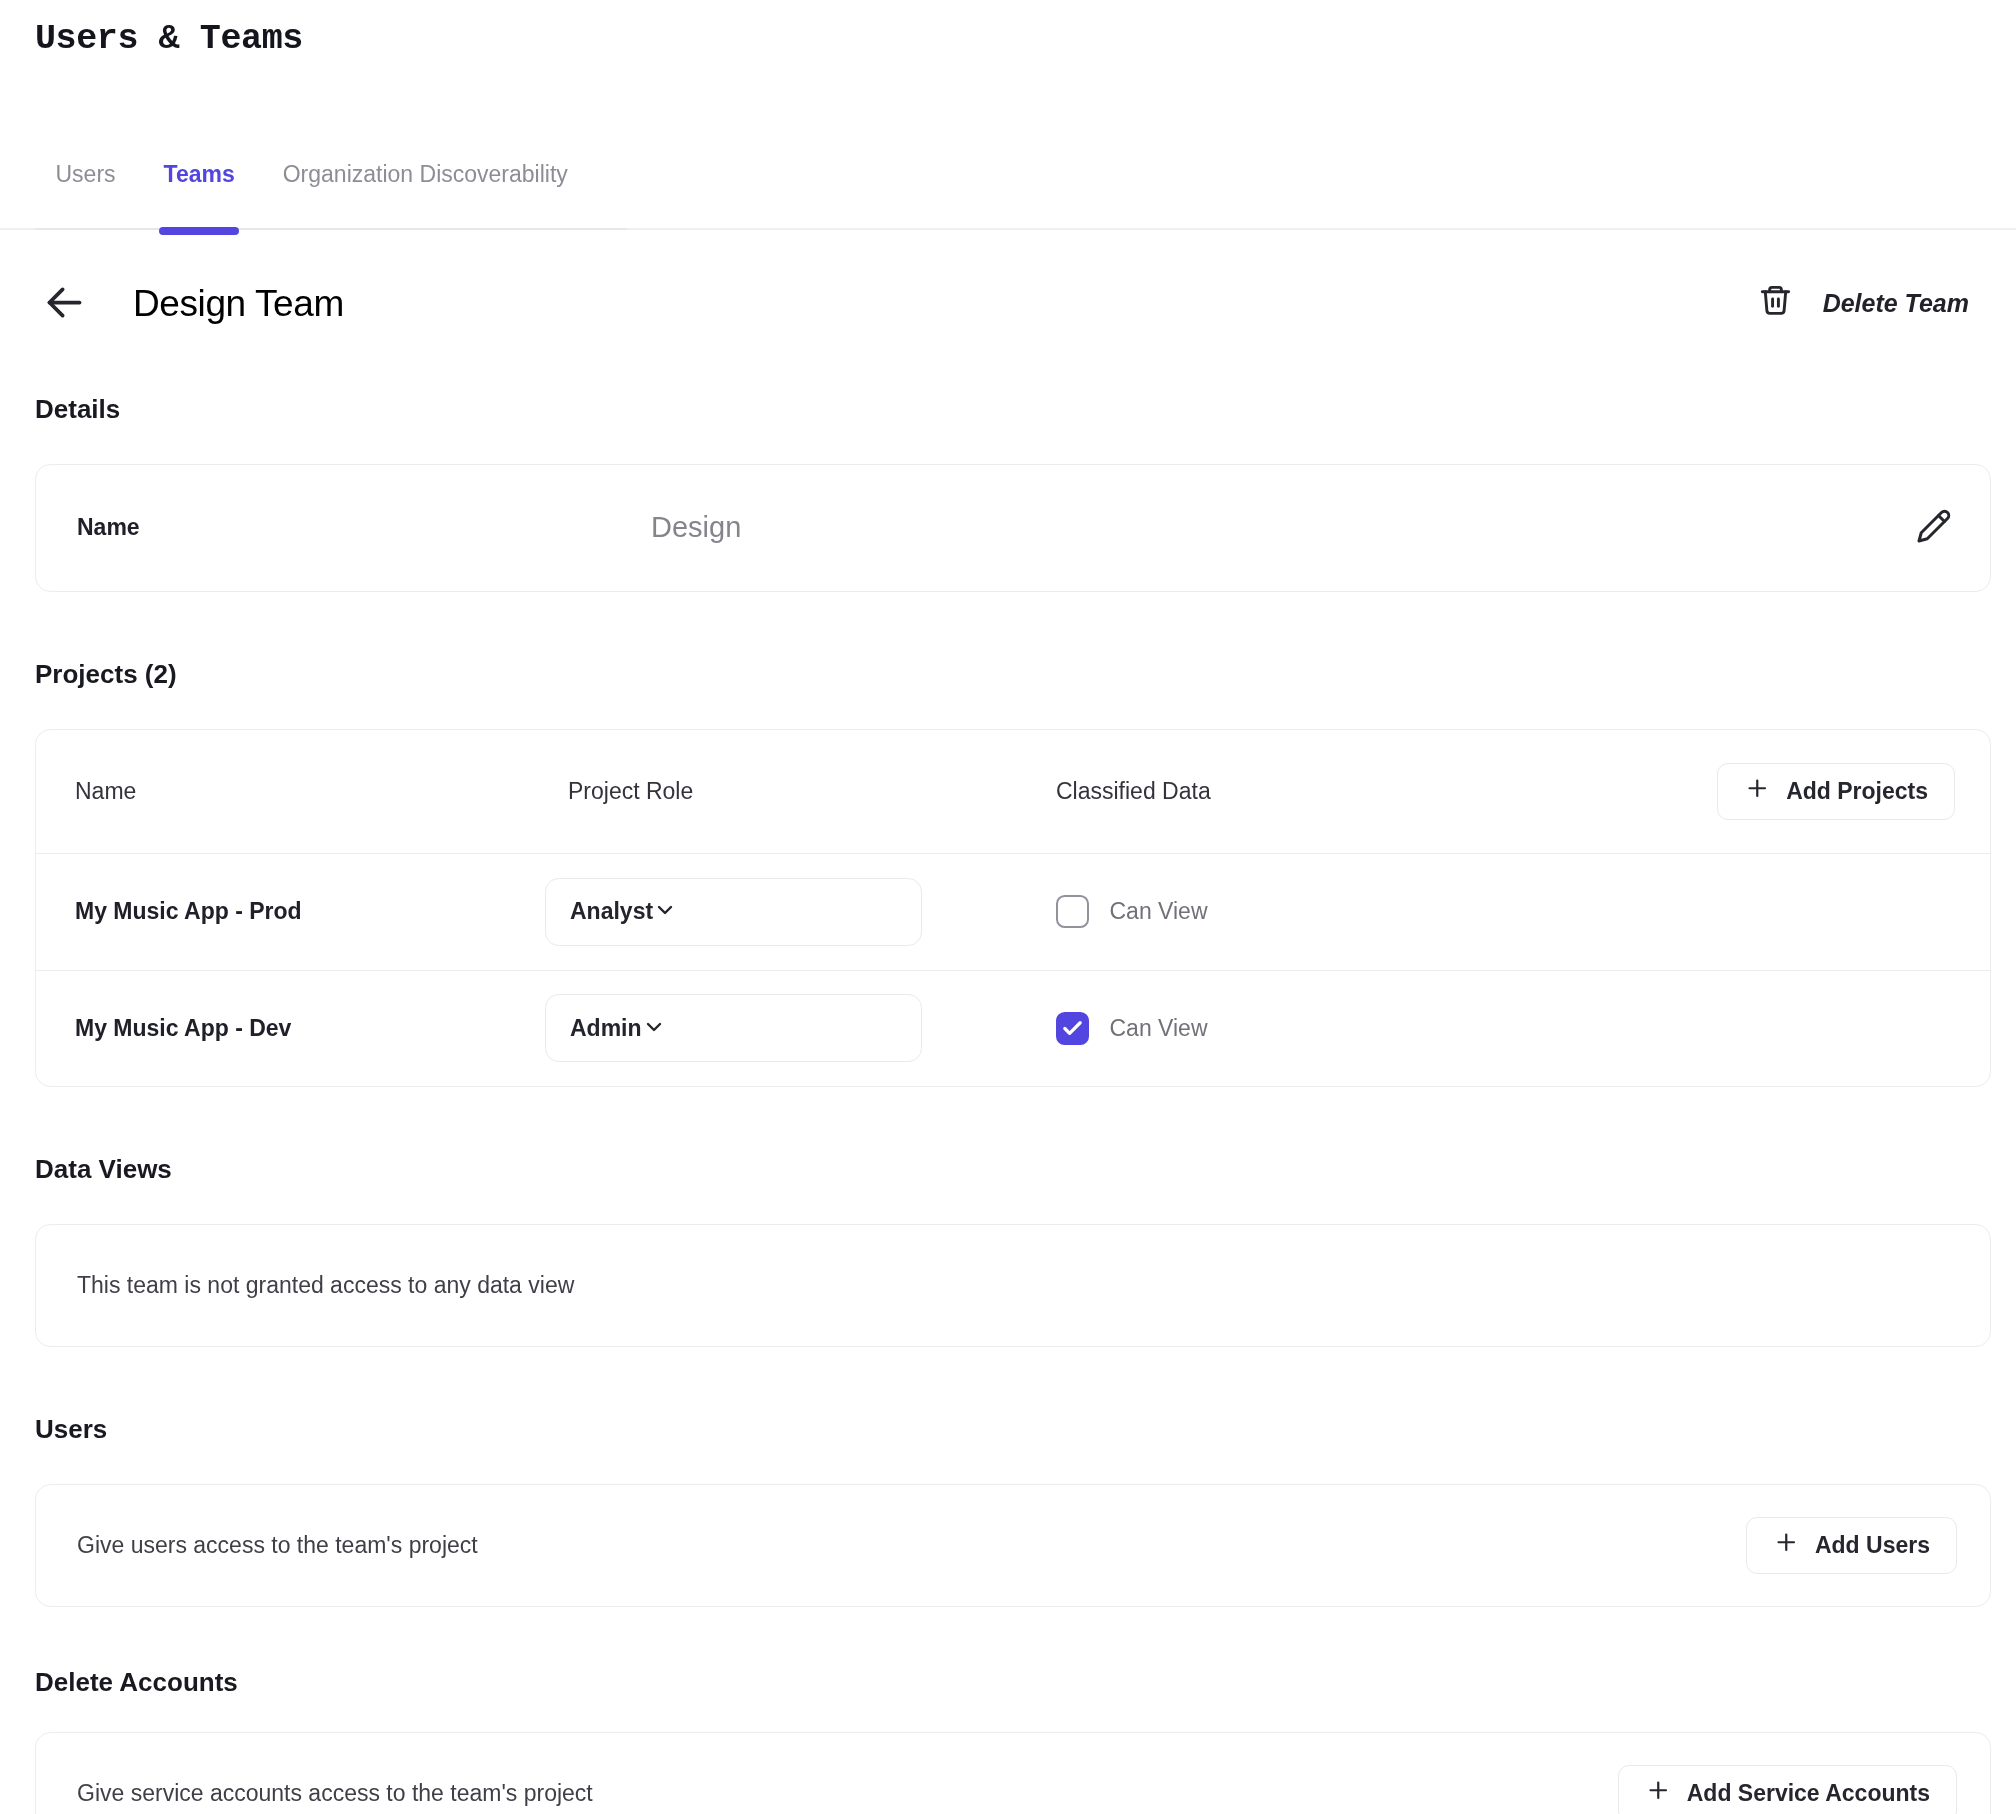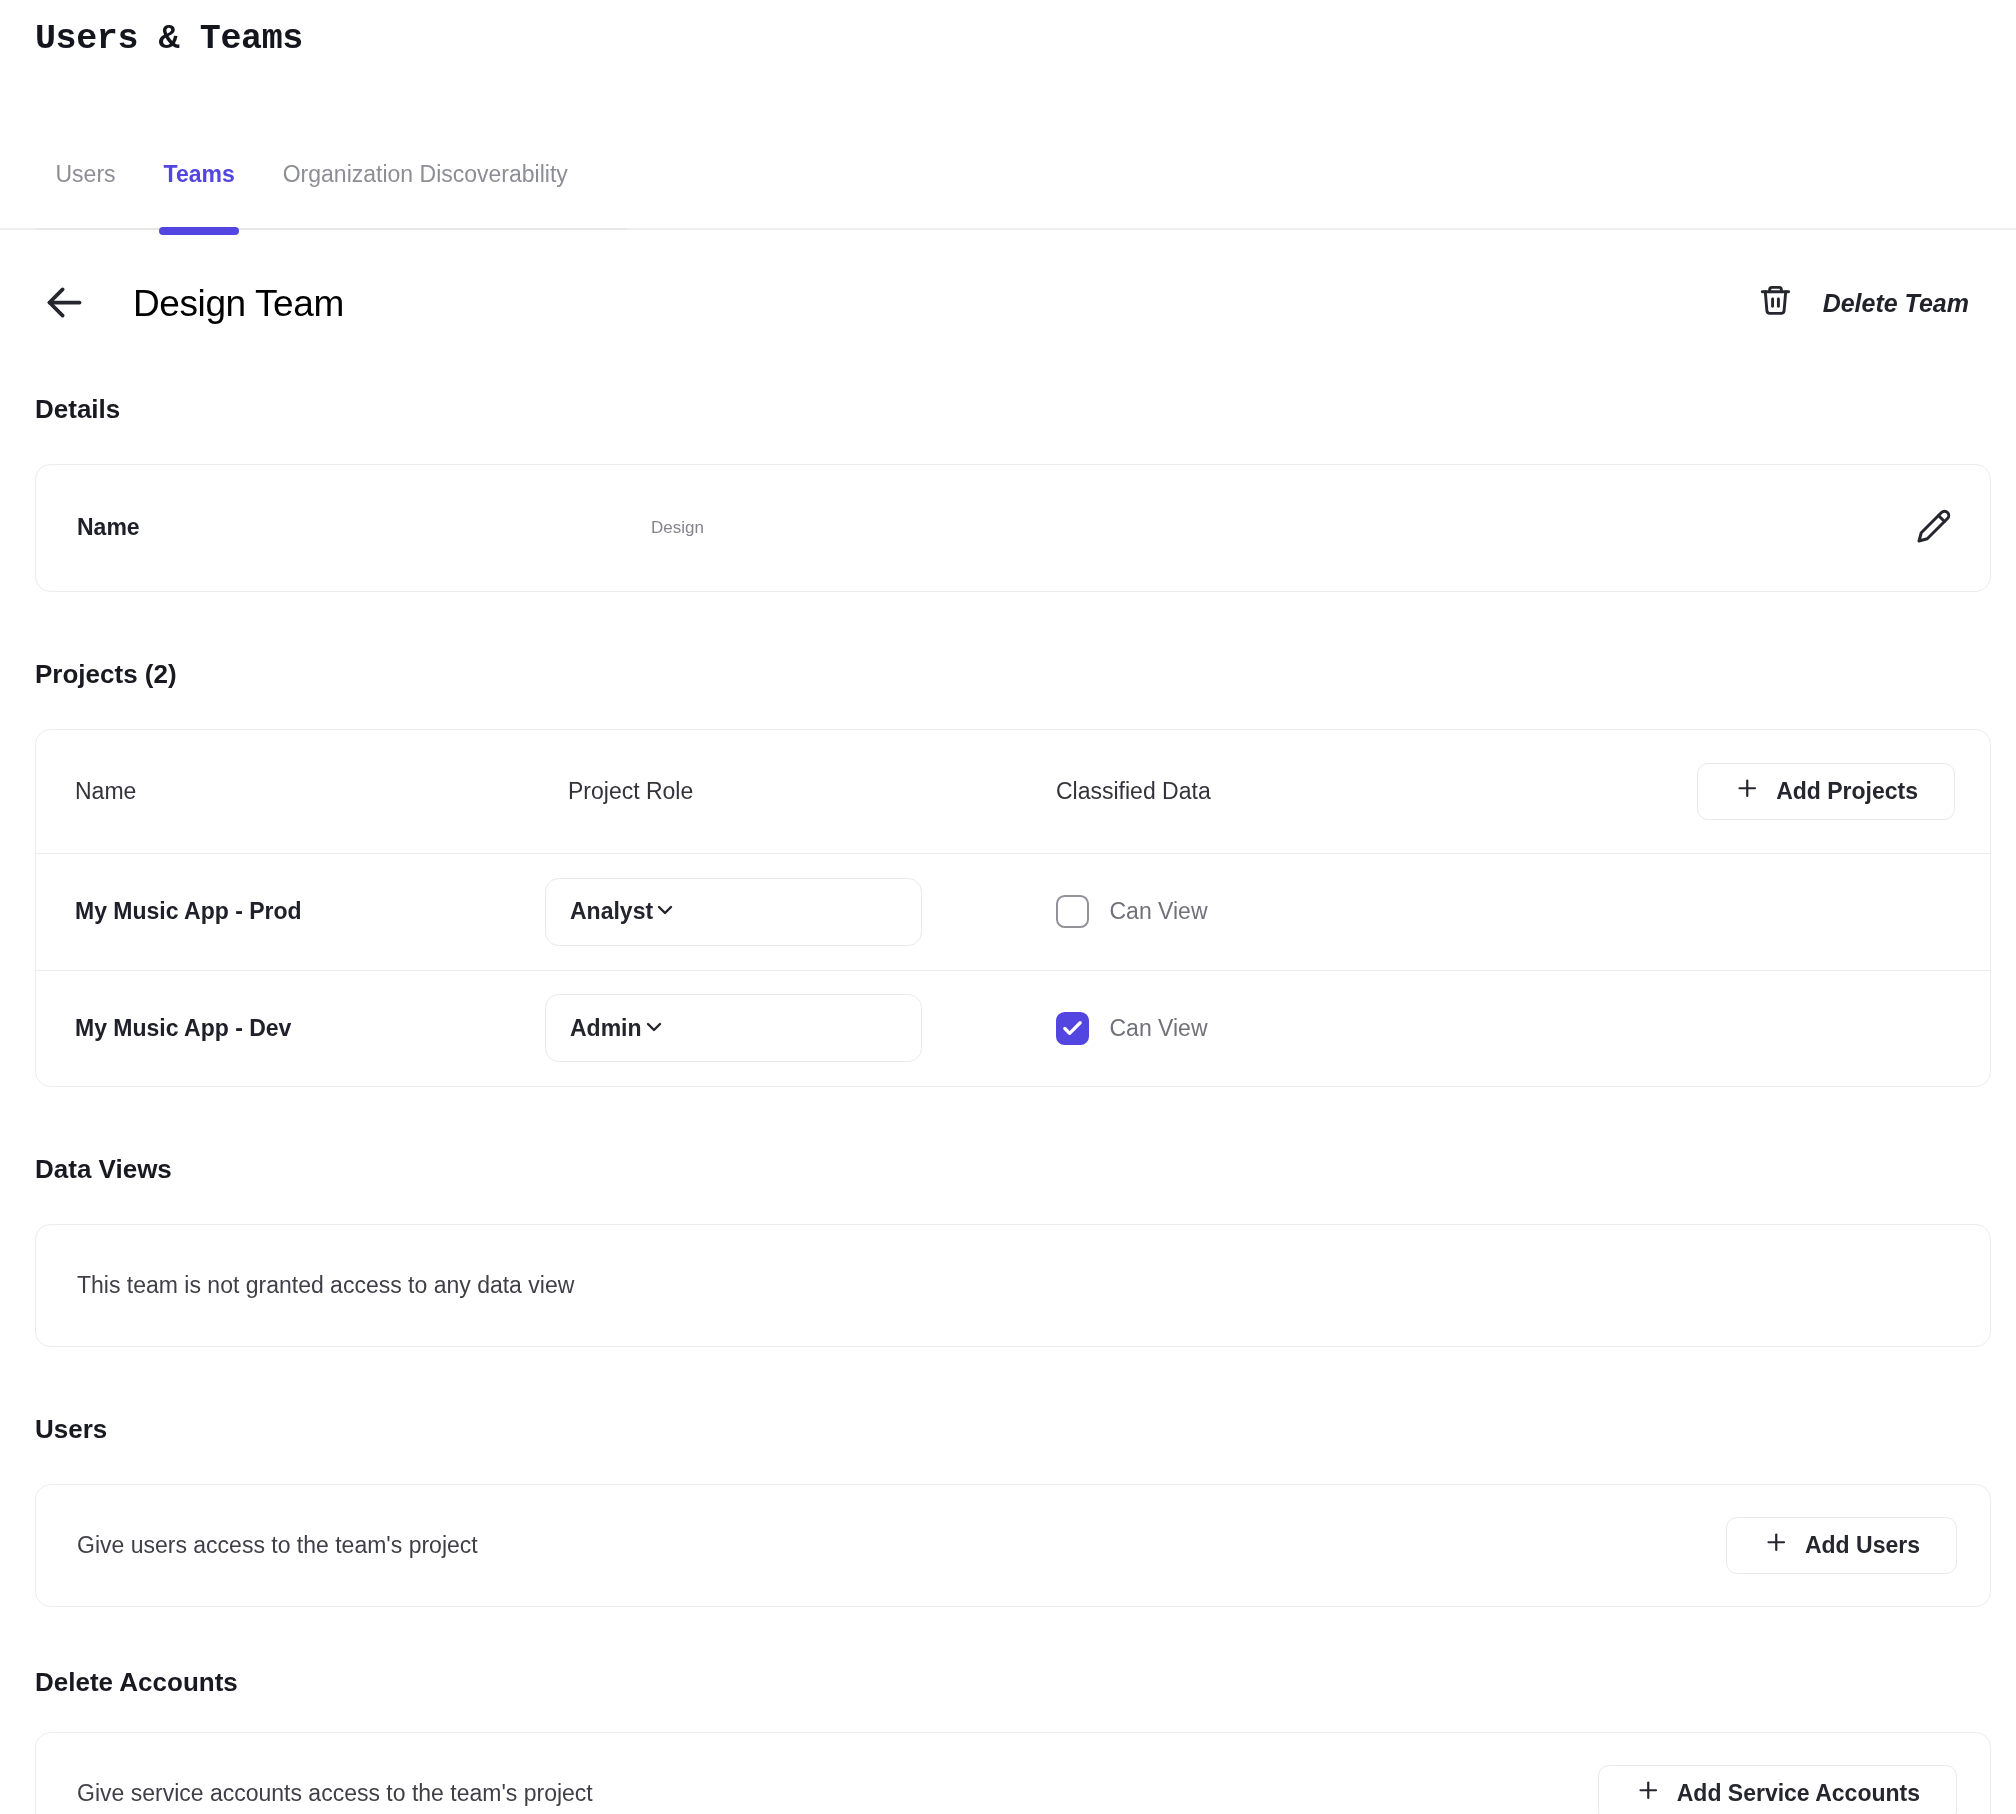--- a/index.html
+++ b/index.html
@@ -57,21 +57,21 @@
 
   
   .section-heading{font-size:26px;font-weight:700;color:#191921;margin-top:67px;line-height:31px;}
   .card{
     margin-top:39px;border:1.7px solid var(--border);border-radius:15.4px;background:#fff;
   }
 
   
   .details-card{height:128px;display:flex;align-items:center;padding:0 38px 0 41px;}
   .details-label{width:574px;font-size:23px;font-weight:700;color:#20202a;}
-  .details-value{flex:1;font-size:17px;color:#84848d;}
+  .details-value{flex:1;font-size:29px;color:#84848d;}
   .icon-btn{cursor:pointer;display:flex;align-items:center;justify-content:center;}
   .icon-btn svg{width:36px;height:36px;stroke:#26262e;}
 
   
   .table-row{display:flex;align-items:center;}
   .thead{height:124px;border-bottom:1.7px solid var(--border);}
   .trow{height:116px;}
   .trow + .trow{border-top:1.7px solid var(--border);}
   .cell-name{flex:0 0 509px;padding-left:39px;}
   .cell-role{flex:0 0 511px;}
@@ -90,21 +90,21 @@
   .checkbox{
     width:33px;height:33px;border-radius:8.6px;border:2.6px solid #92929b;background:#fff;
     cursor:pointer;flex:0 0 auto;display:flex;align-items:center;justify-content:center;
   }
   .checkbox svg{display:none;width:23px;height:23px;stroke:#ffffff;}
   .checkbox.checked{background:var(--accent);border-color:var(--accent);}
   .checkbox.checked svg{display:block;}
   .checkbox-label{font-size:23px;color:#71717a;}
 
   .add-btn{
-    display:flex;align-items:center;gap:15.4px;height:57px;padding:0 36px;
+    display:flex;align-items:center;gap:15.4px;height:57px;padding:0 26px;
     border:1.7px solid #e9e9ec;border-radius:11px;background:#fff;cursor:pointer;
     font-size:23px;font-weight:600;color:#26262e;white-space:nowrap;
   }
   .add-btn svg{width:26.5px;height:26.5px;stroke:#26262e;}
   .thead .add-btn{margin-left:auto;margin-right:35px;}
 
   
   .empty-card{height:123px;display:flex;align-items:center;padding:0 33px 0 41px;}
   .empty-text{font-size:23px;color:#3f3f47;flex:1 1 auto;}
   .section-service .section-heading{margin-top:60px;}

